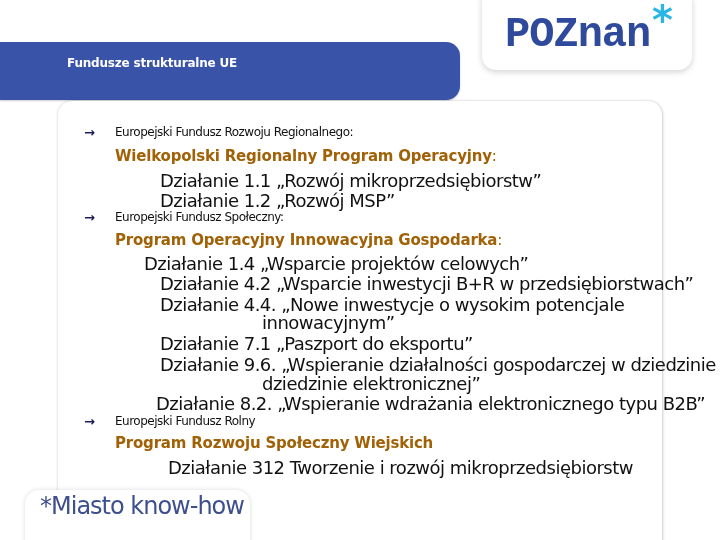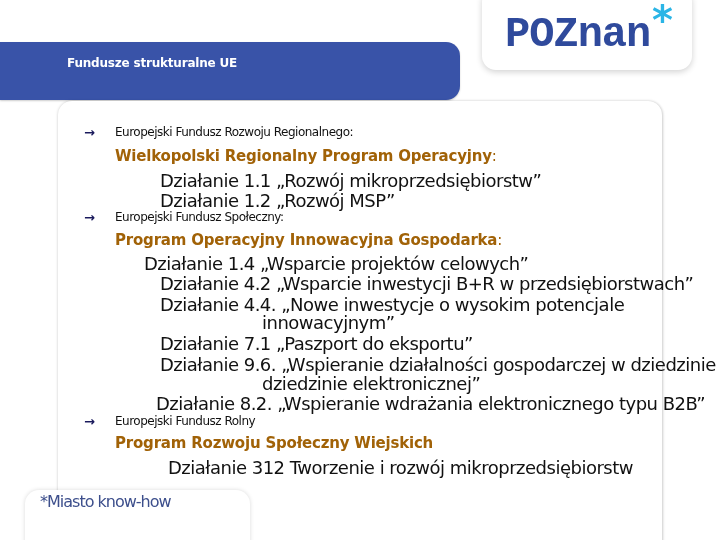--- a/index.html
+++ b/index.html
@@ -105,21 +105,21 @@
       height: 70px;
       background: #ffffff;
       border-radius: 14px;
       box-shadow: 0 0 4px rgba(0,0,0,0.15);
     }
     .footer-text {
       position: absolute;
       left: 40px;
       top: 492px;
       font-family: "DejaVu Sans", sans-serif;
-      font-size: 16px;
+      font-size: 24px;
       letter-spacing: -1px;
       color: #3d4f8c;
       white-space: nowrap;
       text-align: right;
     }
   </style>
 </head>
 <body>
 
 <div class="logo-box"></div>

